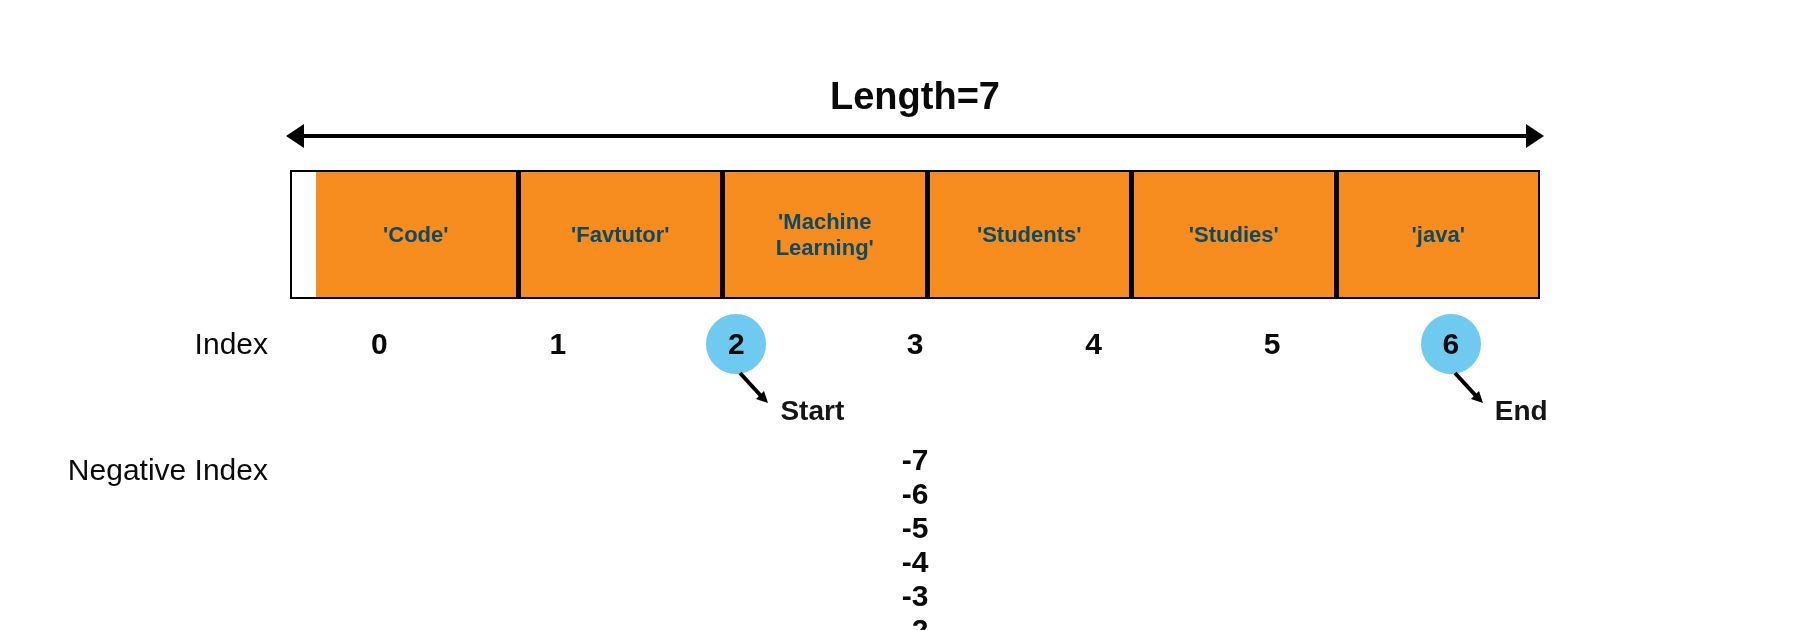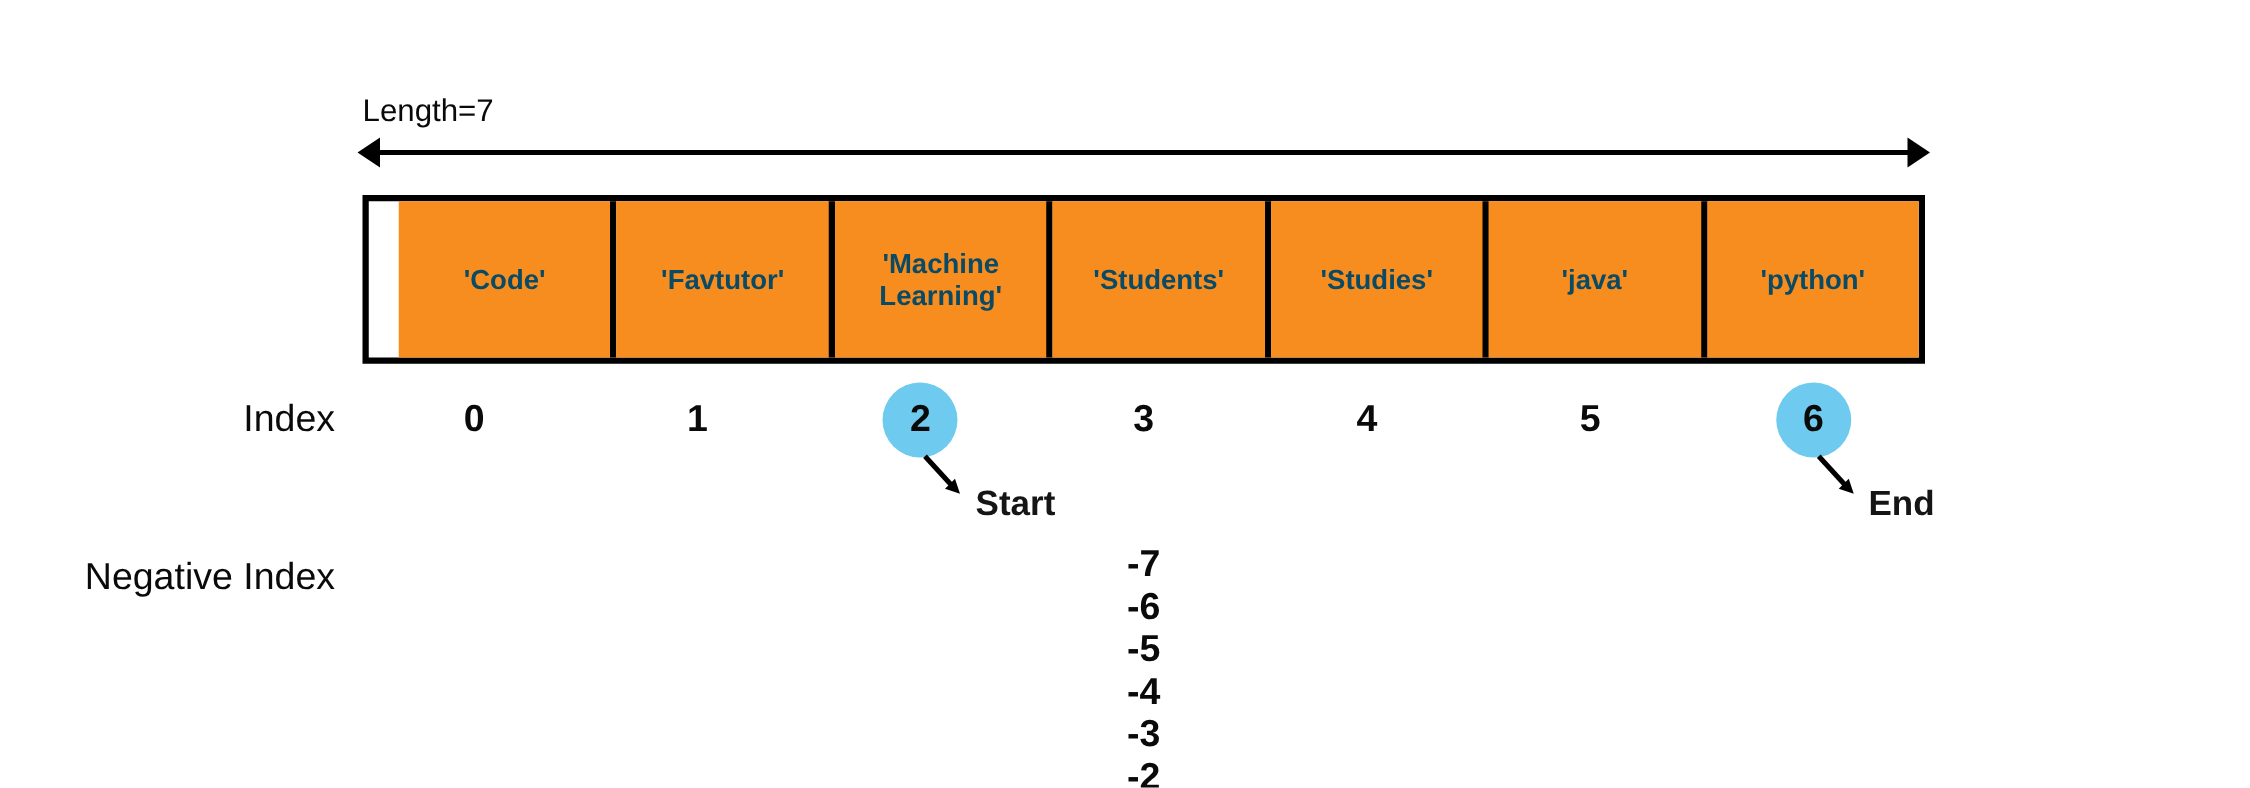--- a/index.html
+++ b/index.html
@@ -10,23 +10,23 @@
     font-family: 'Segoe UI', Arial, sans-serif;
     position: relative;
   }
   .container {
     position: absolute;
     left: 290px;
     top: 75px;
     width: 1250px;
   }
   .length-label {
-    text-align: left;
-    font-size: 25px;
-    font-weight: 400;
+    text-align: center;
+    font-size: 38px;
+    font-weight: 700;
     color: #0a0a0a;
     margin-bottom: 6px;
   }
   .length-arrow {
     position: relative;
     height: 24px;
     margin-bottom: 22px;
   }
   .length-arrow .line {
     position: absolute;
@@ -40,21 +40,21 @@
     top: 0;
     width: 0; height: 0;
     border-top: 12px solid transparent;
     border-bottom: 12px solid transparent;
   }
   .length-arrow .al { left: -4px; border-right: 18px solid #000; }
   .length-arrow .ar { right: -4px; border-left: 18px solid #000; }
 
   .cells {
     display: flex;
-    border: 5px solid #000000;
+    border: 2px solid #000000;
     padding-left: 24px;
   }
   .cell {
     flex: 1;
     height: 125px;
     background: #f78c1f;
     border-right: 5px solid #000;
     display: flex;
     align-items: center;
     justify-content: center;
@@ -129,21 +129,20 @@
       <div class="ar"></div>
   </div>
 
   <div class="cells" id="cells-row">
       <div class="cell">'Code'</div>
       <div class="cell">'Favtutor'</div>
       <div class="cell">'Machine Learning'</div>
       <div class="cell">'Students'</div>
       <div class="cell">'Studies'</div>
       <div class="cell">'java'</div>
-      <div class="cell">'python'</div>
     </div>
 
   <div class="row" id="index-row">
     <div class="row-label">Index</div>
   <div class="slot">
         <span>0</span>
       </div>
       <div class="slot">
         <span>1</span>
       </div>

